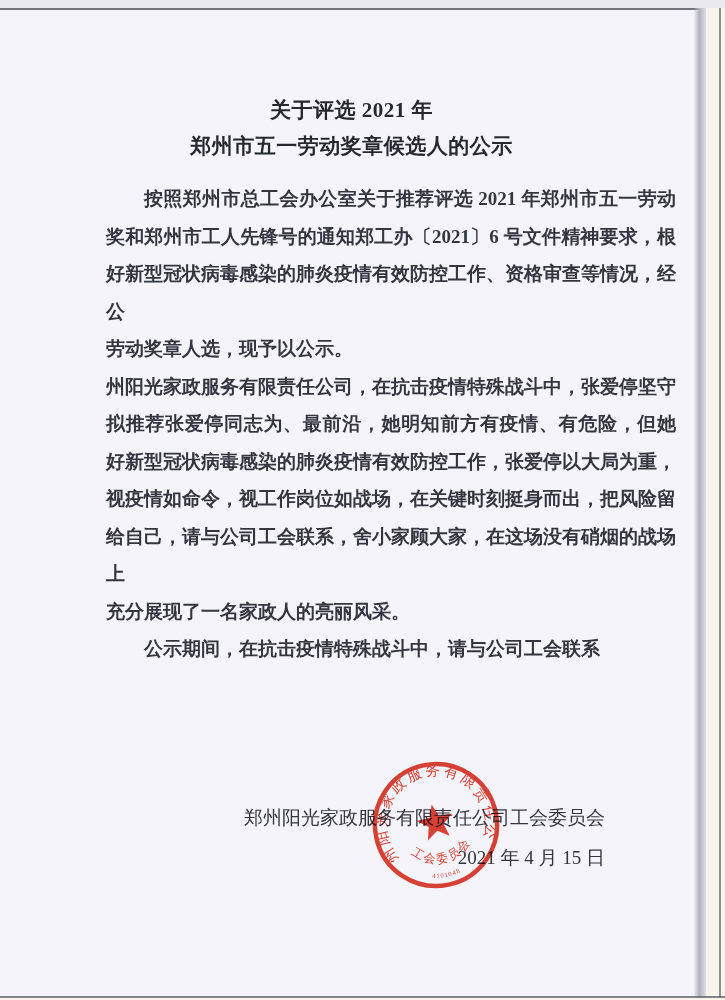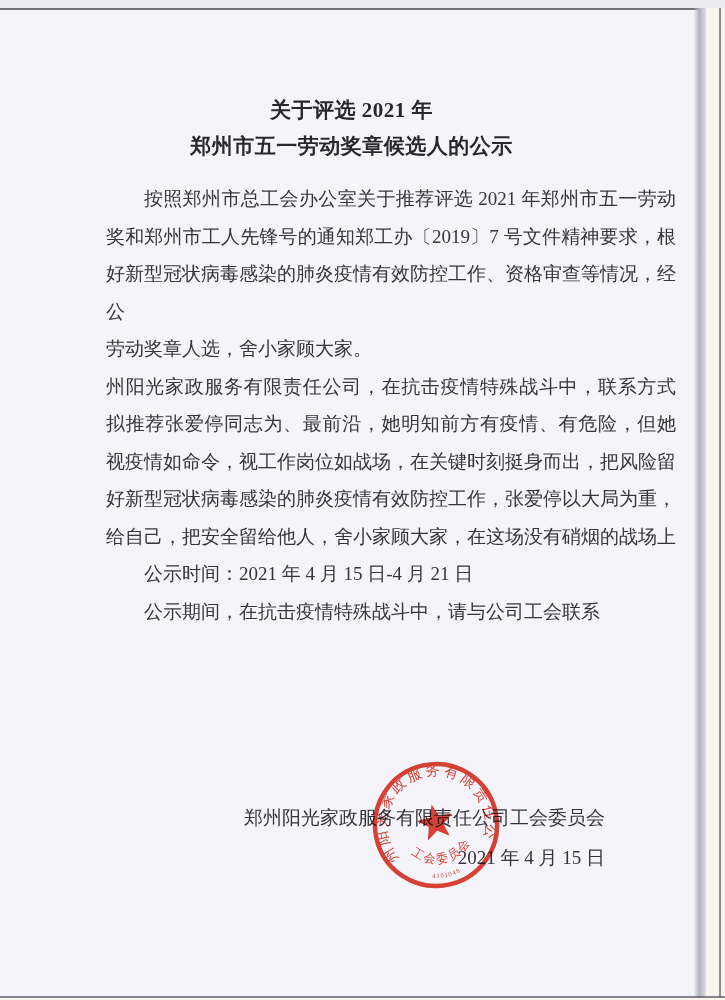--- a/index.html
+++ b/index.html
@@ -38,20 +38,21 @@
   .title.t2 { top:124px; }
 
   .bodytext {
     position:absolute; top:172px; left:106px; width:570px;
   }
   .line {
     margin:0; padding:0;
     font-size:19px; line-height:37.5px;
     color:#35353f;
     text-align:justify;
+    font-weight:bold;
   }
   .line.fill   { text-align-last:justify; }
   .line.indent { text-indent:2em; }
 
   .sig {
     position:absolute; left:0; width:725px;
     font-size:19px; color:#34343e;
     text-align:right; margin:0; white-space:pre;
   }
   .sig.committee { top:797px; padding-right:120px; box-sizing:border-box; }
@@ -77,29 +78,29 @@
   <div class="edge-bline"></div>
   <div class="edge-bstrip"></div>
 
   <div class="doc">
 
     <div class="title t1">关于评选 2021 年</div>
     <div class="title t2">郑州市五一劳动奖章候选人的公示</div>
 
     <div class="bodytext">
       <p class="line fill indent">按照郑州市总工会办公室关于推荐评选 2021 年郑州市五一劳动</p>
-      <p class="line fill">奖和郑州市工人先锋号的通知郑工办〔2019〕7 号文件精神要求，根</p>
+      <p class="line fill">奖和郑州市工人先锋号的通知郑工办〔2021〕6 号文件精神要求，根</p>
       <p class="line fill">好新型冠状病毒感染的肺炎疫情有效防控工作、资格审查等情况，经公</p>
-      <p class="line">劳动奖章人选，舍小家顾大家。</p>
-      <p class="line fill">州阳光家政服务有限责任公司，在抗击疫情特殊战斗中，联系方式</p>
+      <p class="line">劳动奖章人选，现予以公示。</p>
+      <p class="line fill">州阳光家政服务有限责任公司，在抗击疫情特殊战斗中，张爱停坚守</p>
       <p class="line fill">拟推荐张爱停同志为、最前沿，她明知前方有疫情、有危险，但她</p>
+      <p class="line fill">好新型冠状病毒感染的肺炎疫情有效防控工作，张爱停以大局为重，</p>
       <p class="line fill">视疫情如命令，视工作岗位如战场，在关键时刻挺身而出，把风险留</p>
-      <p class="line fill">好新型冠状病毒感染的肺炎疫情有效防控工作，张爱停以大局为重，</p>
-      <p class="line fill">给自己，把安全留给他人，舍小家顾大家，在这场没有硝烟的战场上</p>
-      <p class="line indent">公示时间：2021 年 4 月 15 日-4 月 21 日</p>
+      <p class="line fill">给自己，请与公司工会联系，舍小家顾大家，在这场没有硝烟的战场上</p>
+      <p class="line">充分展现了一名家政人的亮丽风采。</p>
       <p class="line indent">公示期间，在抗击疫情特殊战斗中，请与公司工会联系</p>
     </div>
 
     <p class="sig committee">郑州阳光家政服务有限责任公司工会委员会</p>
     <p class="sig dateline">2021 年 4 月 15 日</p>
 
     <svg class="seal" viewBox="0 0 132 132">
       <defs>
         <path id="arcTop" d="M 25.0,94.7 A 50,50 0 1 1 107.0,94.7"></path>
         <path id="arcBottom" d="M 33.1,85 A 38,38 0 0 0 98.9,85"></path>

